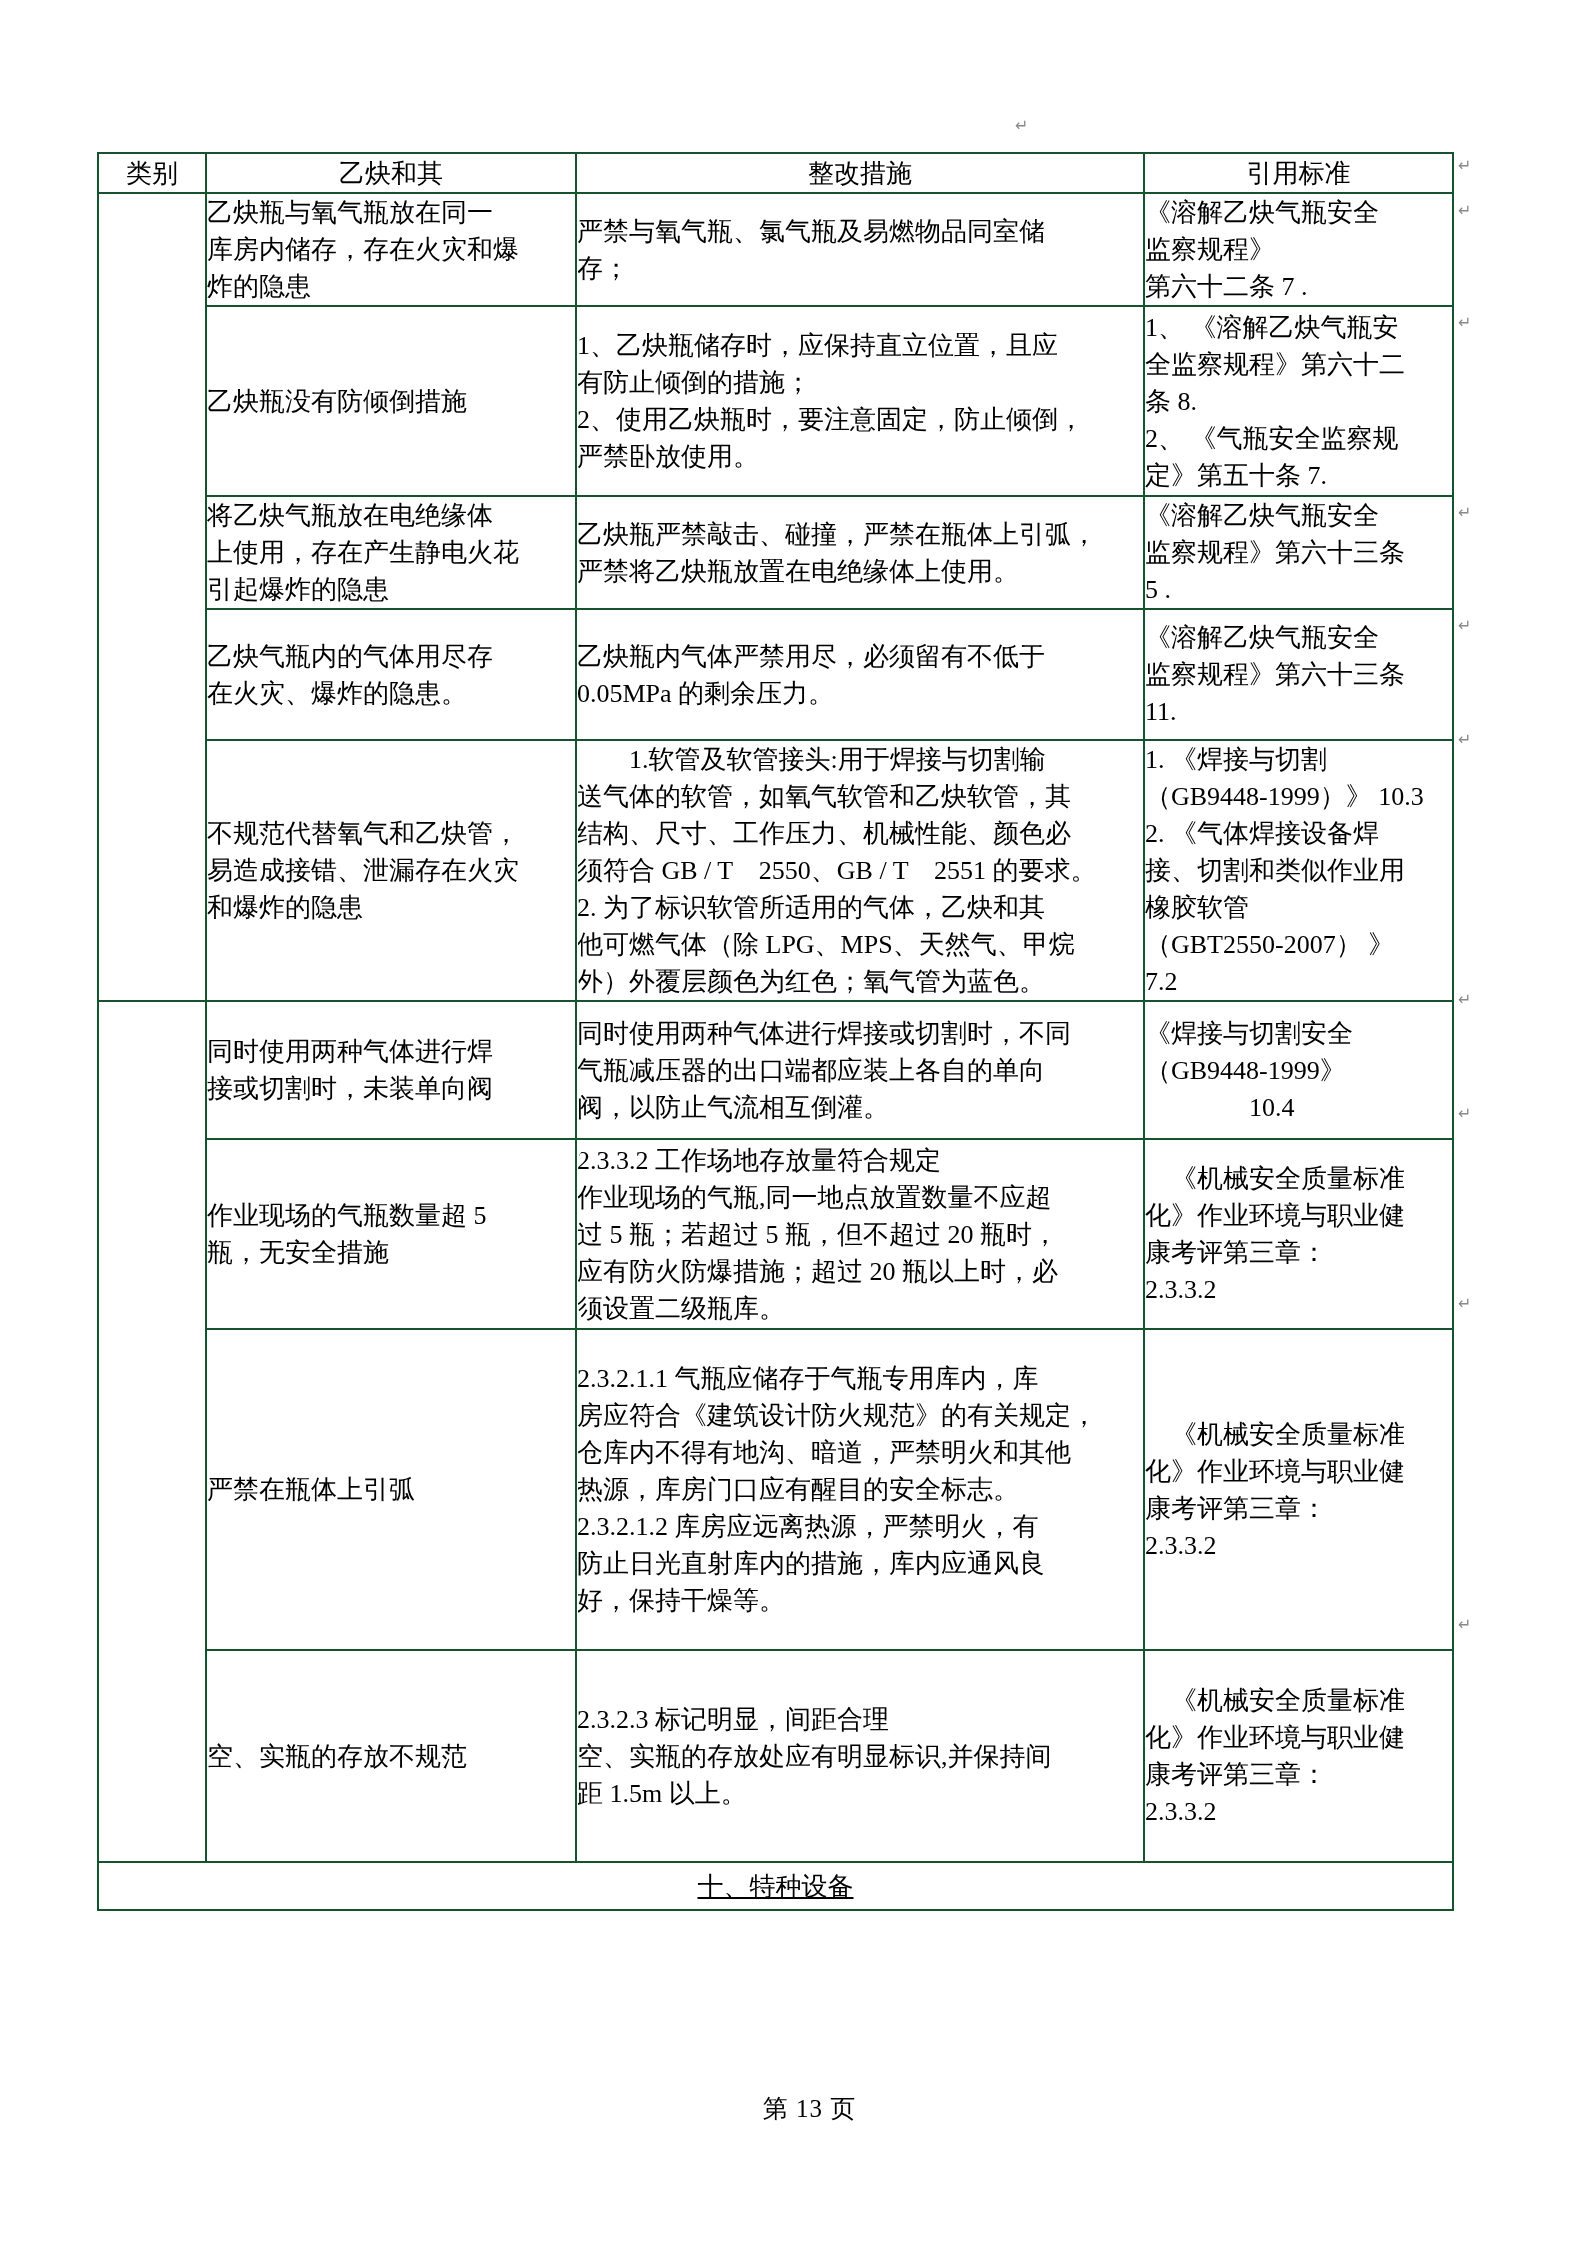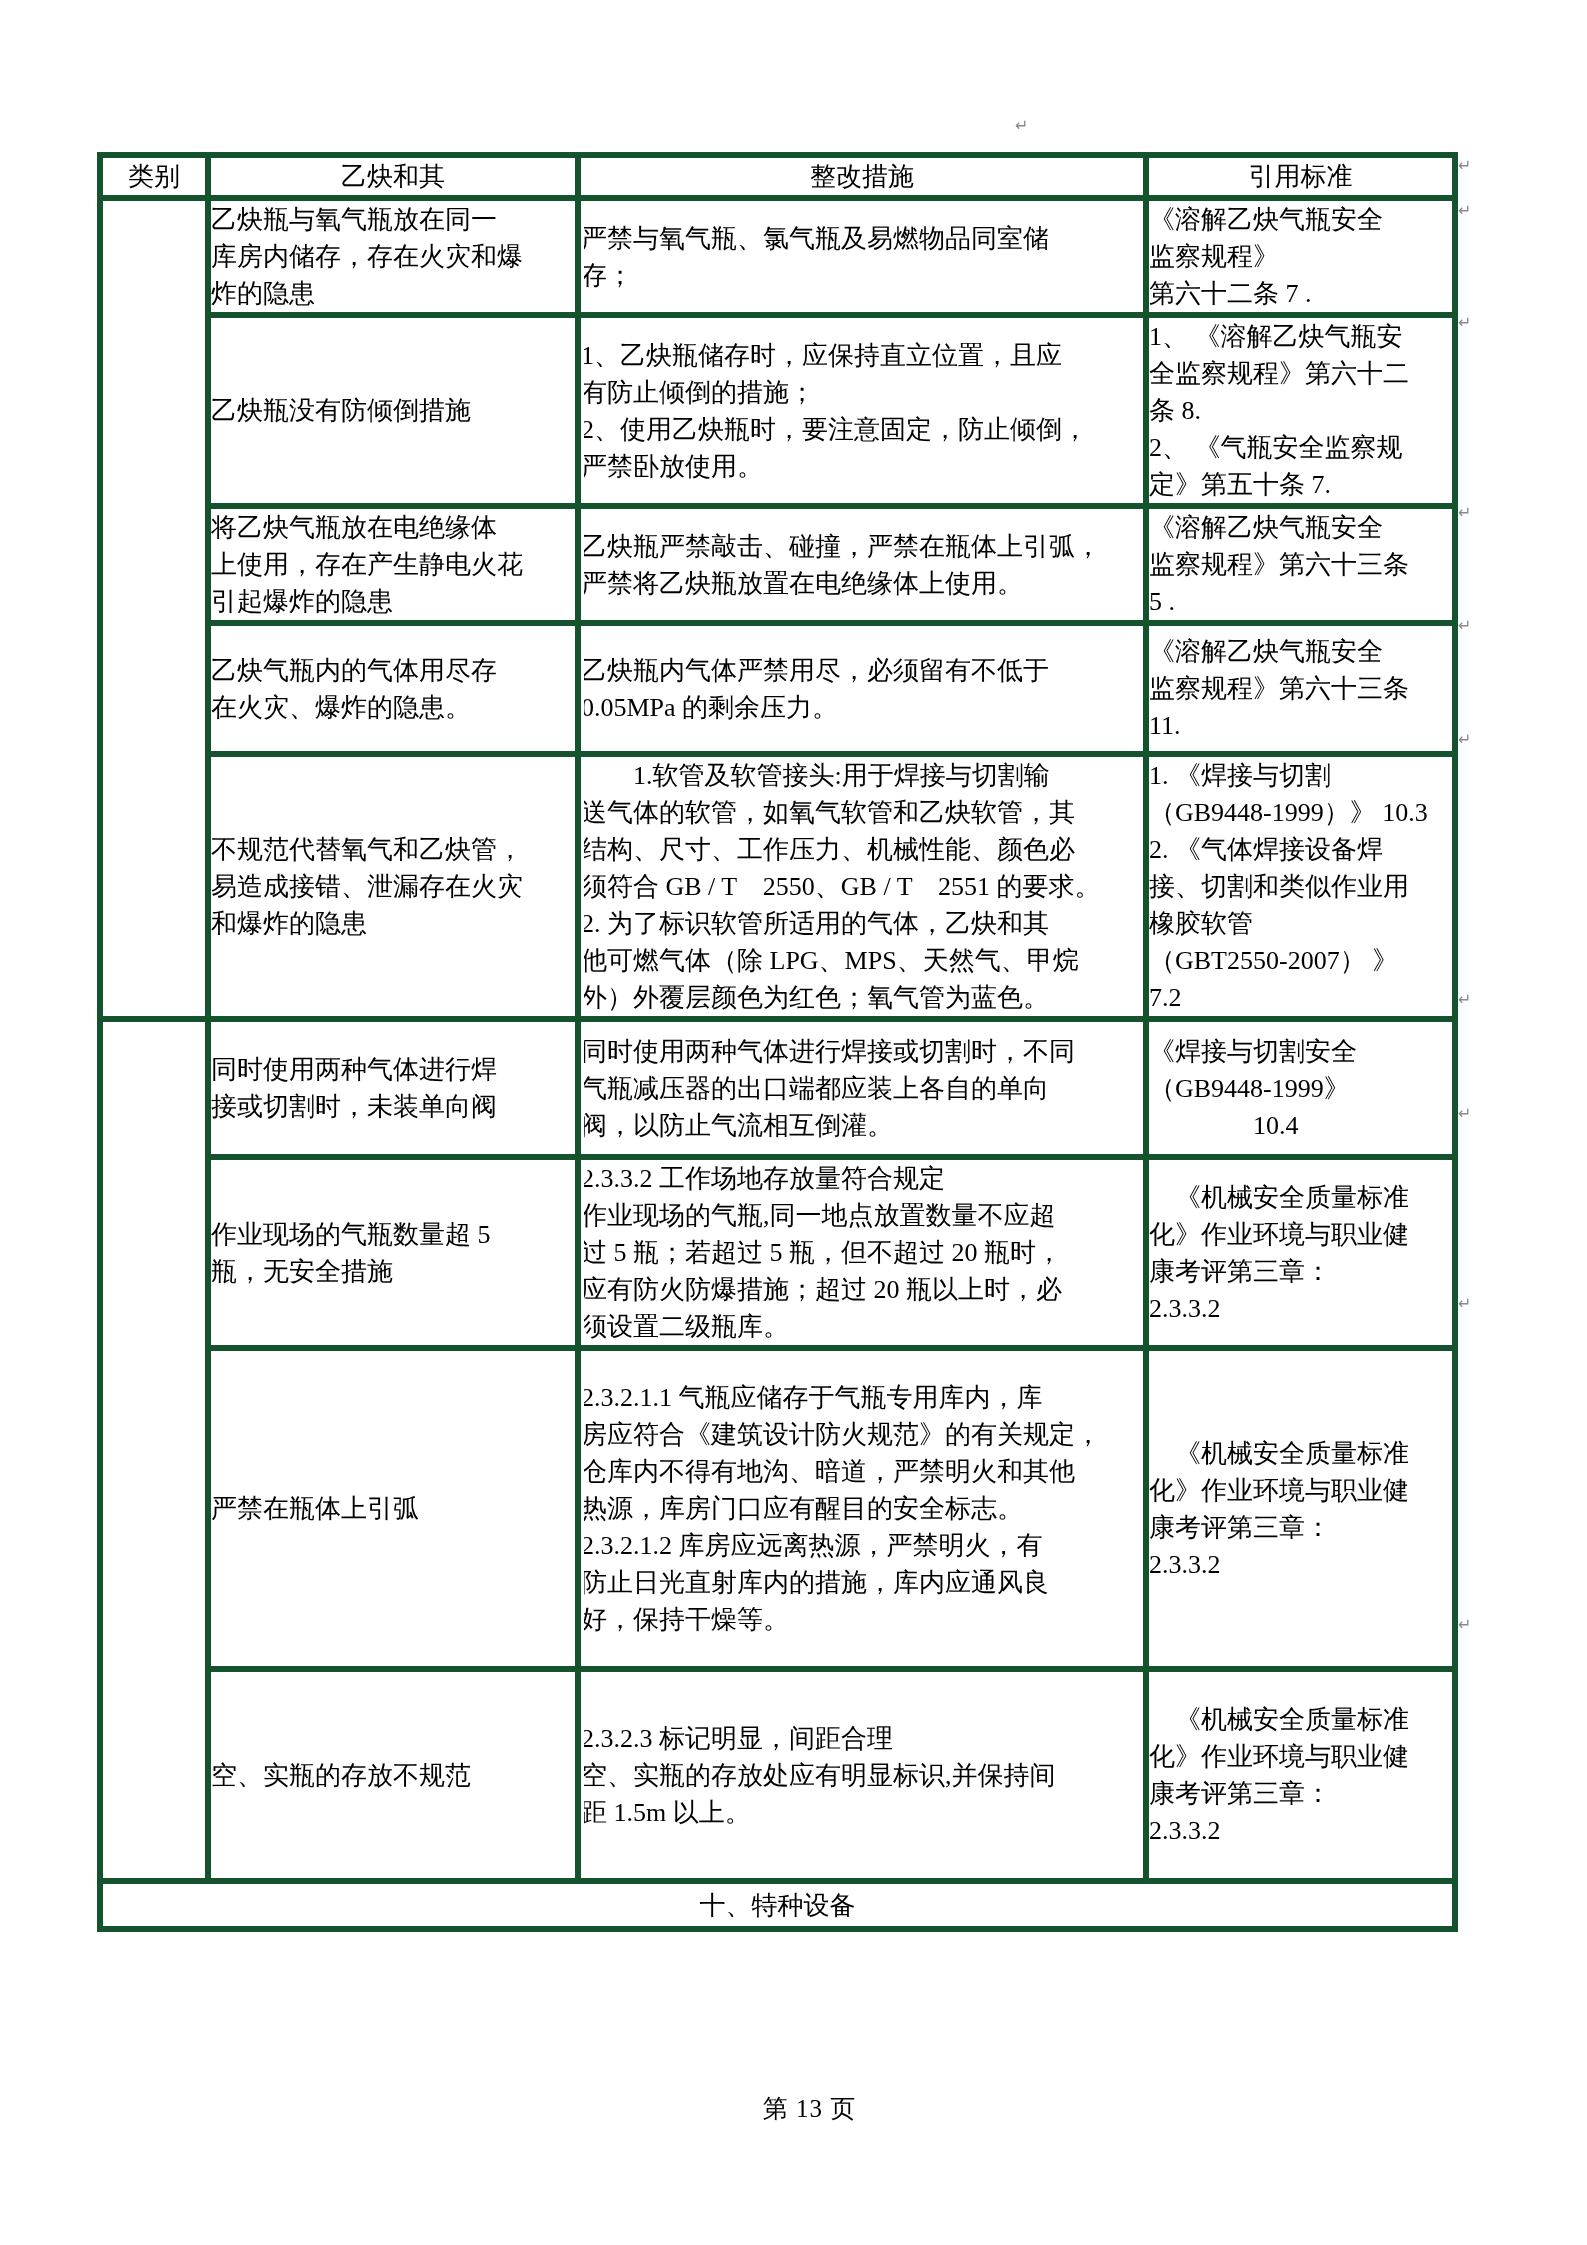--- a/index.html
+++ b/index.html
@@ -11,21 +11,21 @@
     color:#000;
     overflow:hidden;
   }
   #doc-table{
     position:absolute;left:97px;top:152px;
     border-collapse:collapse;
     table-layout:fixed;
     width:1355px;
   }
   #doc-table td,#doc-table th{
-    border:6px solid #14532d;
+    border:2px solid #14532d;
     padding:0;
     font-weight:normal;
     font-size:26px;
     line-height:37px;
     vertical-align:middle;
     overflow:hidden;
   }
   th.hdr{text-align:center;}
   td.cat{width:104px;}
   td.hazard{
@@ -40,20 +40,21 @@
     white-space:pre-line;
     border-radius:24px;
   }
   td.standard{
     text-align:left;
     padding-left:7px;padding-right:2px;
     white-space:pre-line;
   }
   td.section{
     text-align:center;
+    text-decoration:underline;
   }
   .pmark{
     position:absolute;
     font-family:"DejaVu Sans",sans-serif;
     font-size:16px;
     color:#8a8a8a;
     line-height:16px;
   }
   #footer{
     position:absolute;

